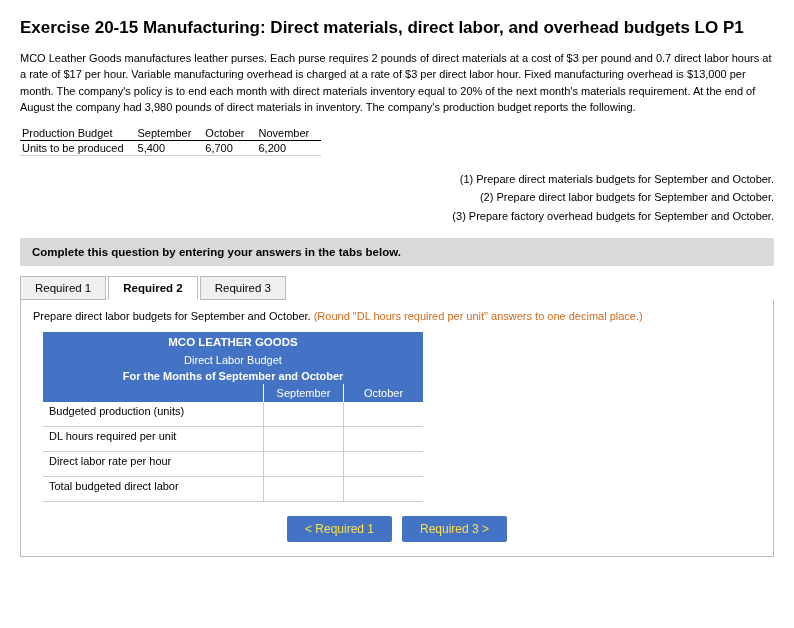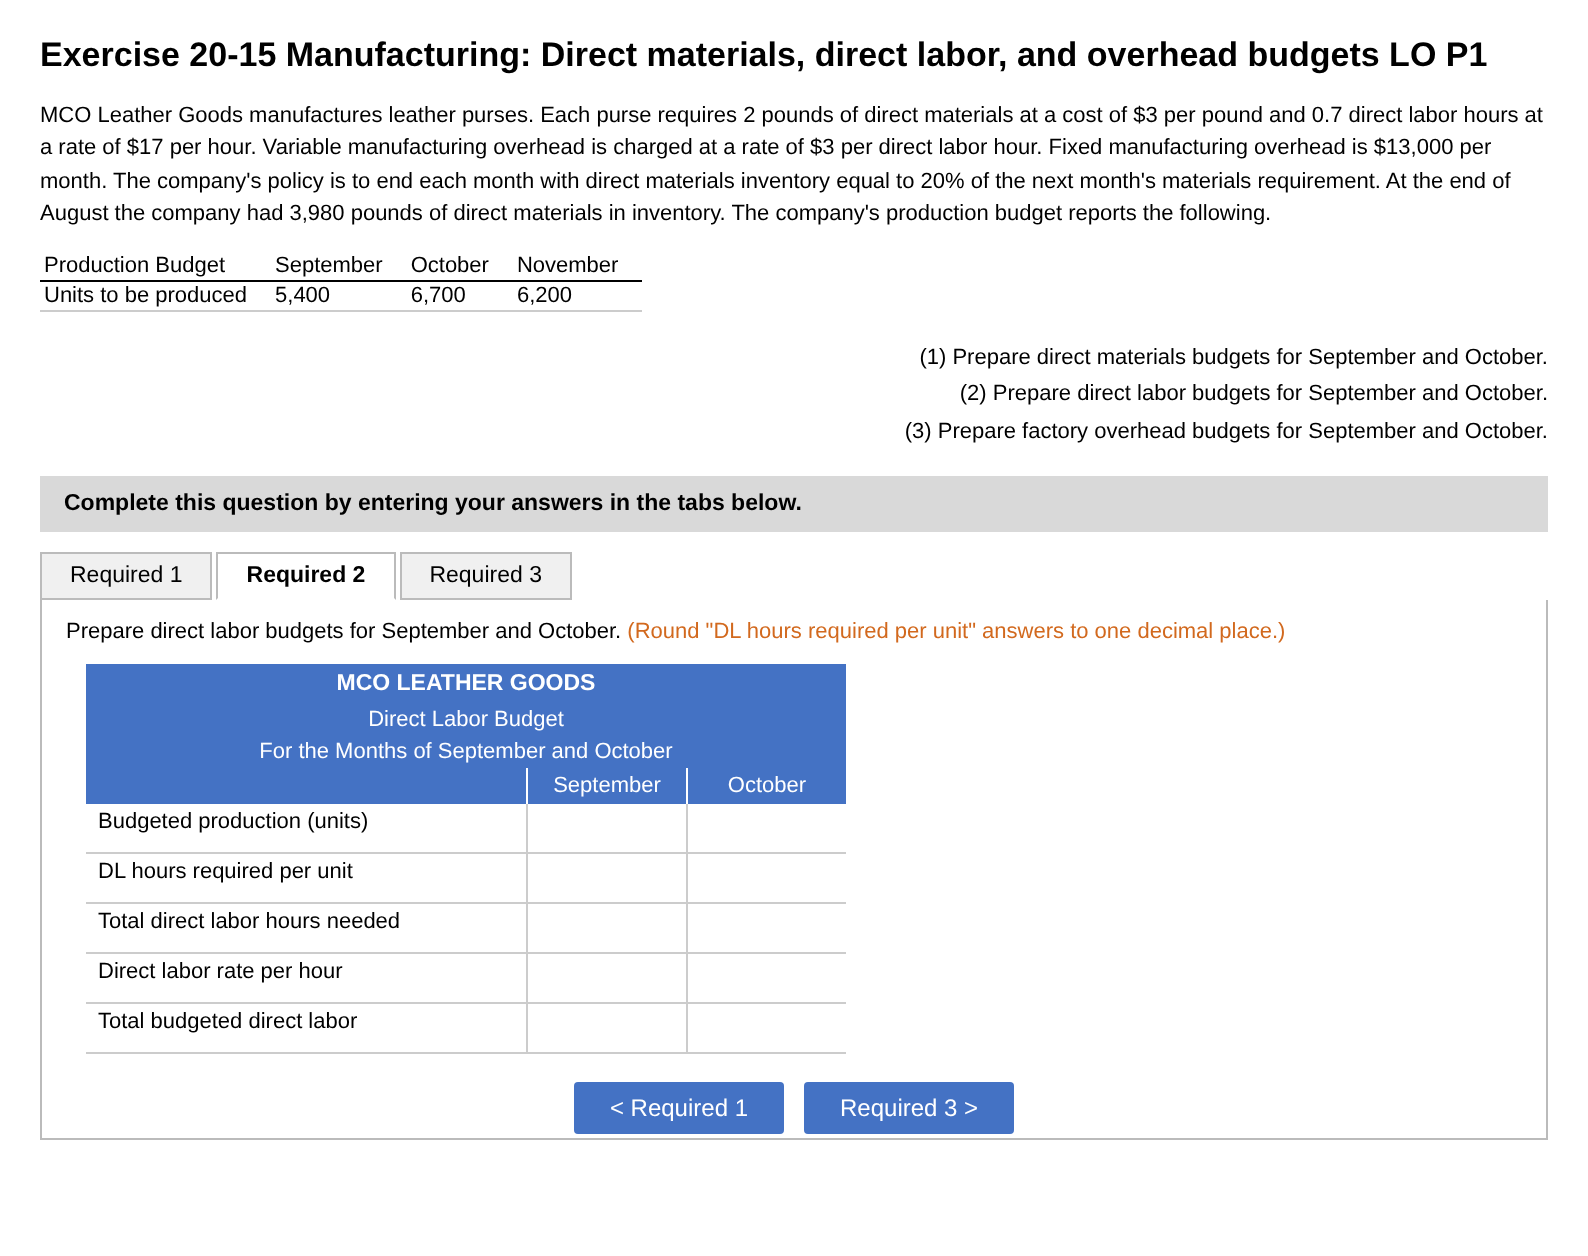--- a/index.html
+++ b/index.html
@@ -67,21 +67,21 @@
       margin-right: 2px;
     }
     .tab.active {
       background: #fff;
       border-bottom: 1px solid #fff;
       font-weight: bold;
     }
     .tab-content {
       border: 1px solid #bbb;
       border-top: none;
-      padding: 10px 12px 2px 12px;
+      padding: 10px 12px 14px 12px;
       margin-bottom: 12px;
     }
     .prepare-note {
       font-size: 11px;
       margin-bottom: 10px;
     }
     .prepare-note span.highlight {
       color: #d2691e;
     }
     .budget-table-wrapper {
@@ -102,20 +102,21 @@
       text-align: center;
       font-size: 11px;
       padding: 2px 2px;
     }
     .budget-months {
       background: #4472c4;
       color: #fff;
       text-align: center;
       font-size: 11px;
       padding: 2px 2px;
+      font-weight: bold;
     }
     .budget-header-row {
       display: flex;
       background: #4472c4;
       color: #fff;
     }
     .budget-header-row .col-label {
       flex: 1;
       padding: 3px 4px;
       font-size: 11px;
@@ -151,21 +152,21 @@
       height: 20px;
     }
     .nav-buttons {
       display: flex;
       gap: 10px;
       justify-content: center;
       margin-top: 14px;
     }
     .nav-btn {
       background: #4472c4;
-      color: #ffffff;
+      color: #fde047;
       border: none;
       padding: 6px 18px;
       font-size: 12px;
       cursor: pointer;
       border-radius: 2px;
     }
   </style>
 </head>
 <body>
 
@@ -226,25 +227,20 @@
       <div class="col-label">Budgeted production (units)</div>
       <div class="col-sep"><input class="input-cell" type="text" style=""></div>
       <div class="col-oct"><input class="input-cell" type="text" style=""></div>
     </div>
     <div class="budget-data-row">
       <div class="col-label">DL hours required per unit</div>
       <div class="col-sep"><input class="input-cell" type="text" style=""></div>
       <div class="col-oct"><input class="input-cell" type="text" style=""></div>
     </div>
     <div class="budget-data-row">
-      <div class="col-label">Total direct labor hours needed</div>
-      <div class="col-sep"><input class="input-cell" type="text" style=""></div>
-      <div class="col-oct"><input class="input-cell" type="text" style=""></div>
-    </div>
-    <div class="budget-data-row">
       <div class="col-label">Direct labor rate per hour</div>
       <div class="col-sep"><input class="input-cell" type="text" style=""></div>
       <div class="col-oct"><input class="input-cell" type="text" style=""></div>
     </div>
     <div class="budget-data-row">
       <div class="col-label">Total budgeted direct labor</div>
       <div class="col-sep"><input class="input-cell" type="text" style=""></div>
       <div class="col-oct"><input class="input-cell" type="text" style=""></div>
     </div>
   </div>

